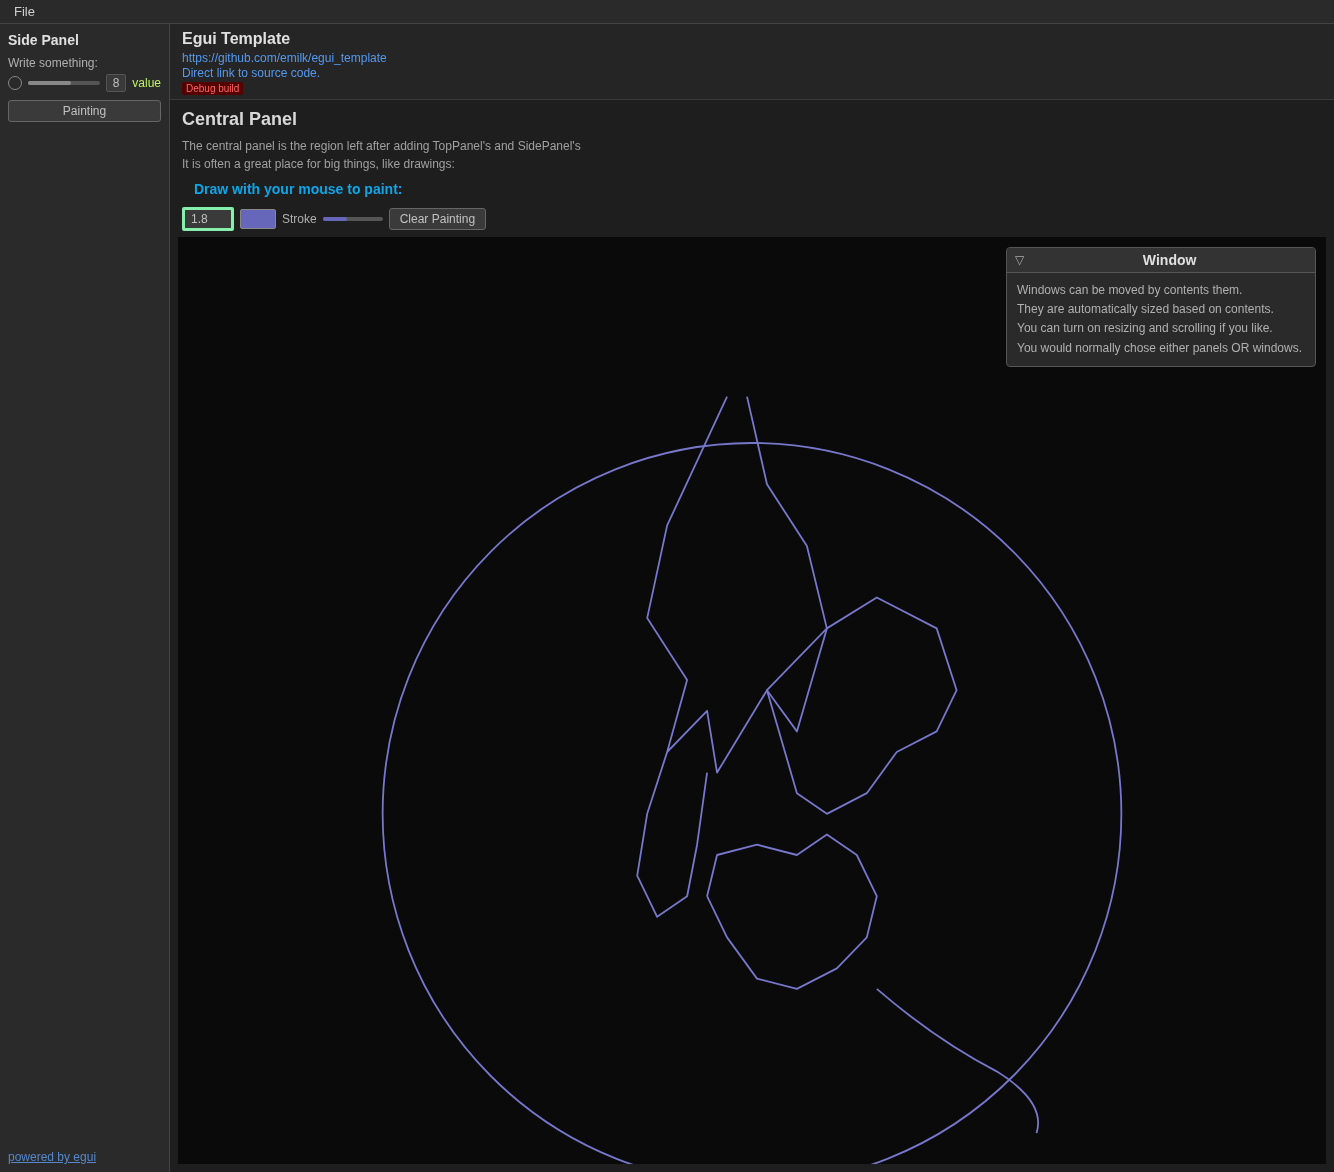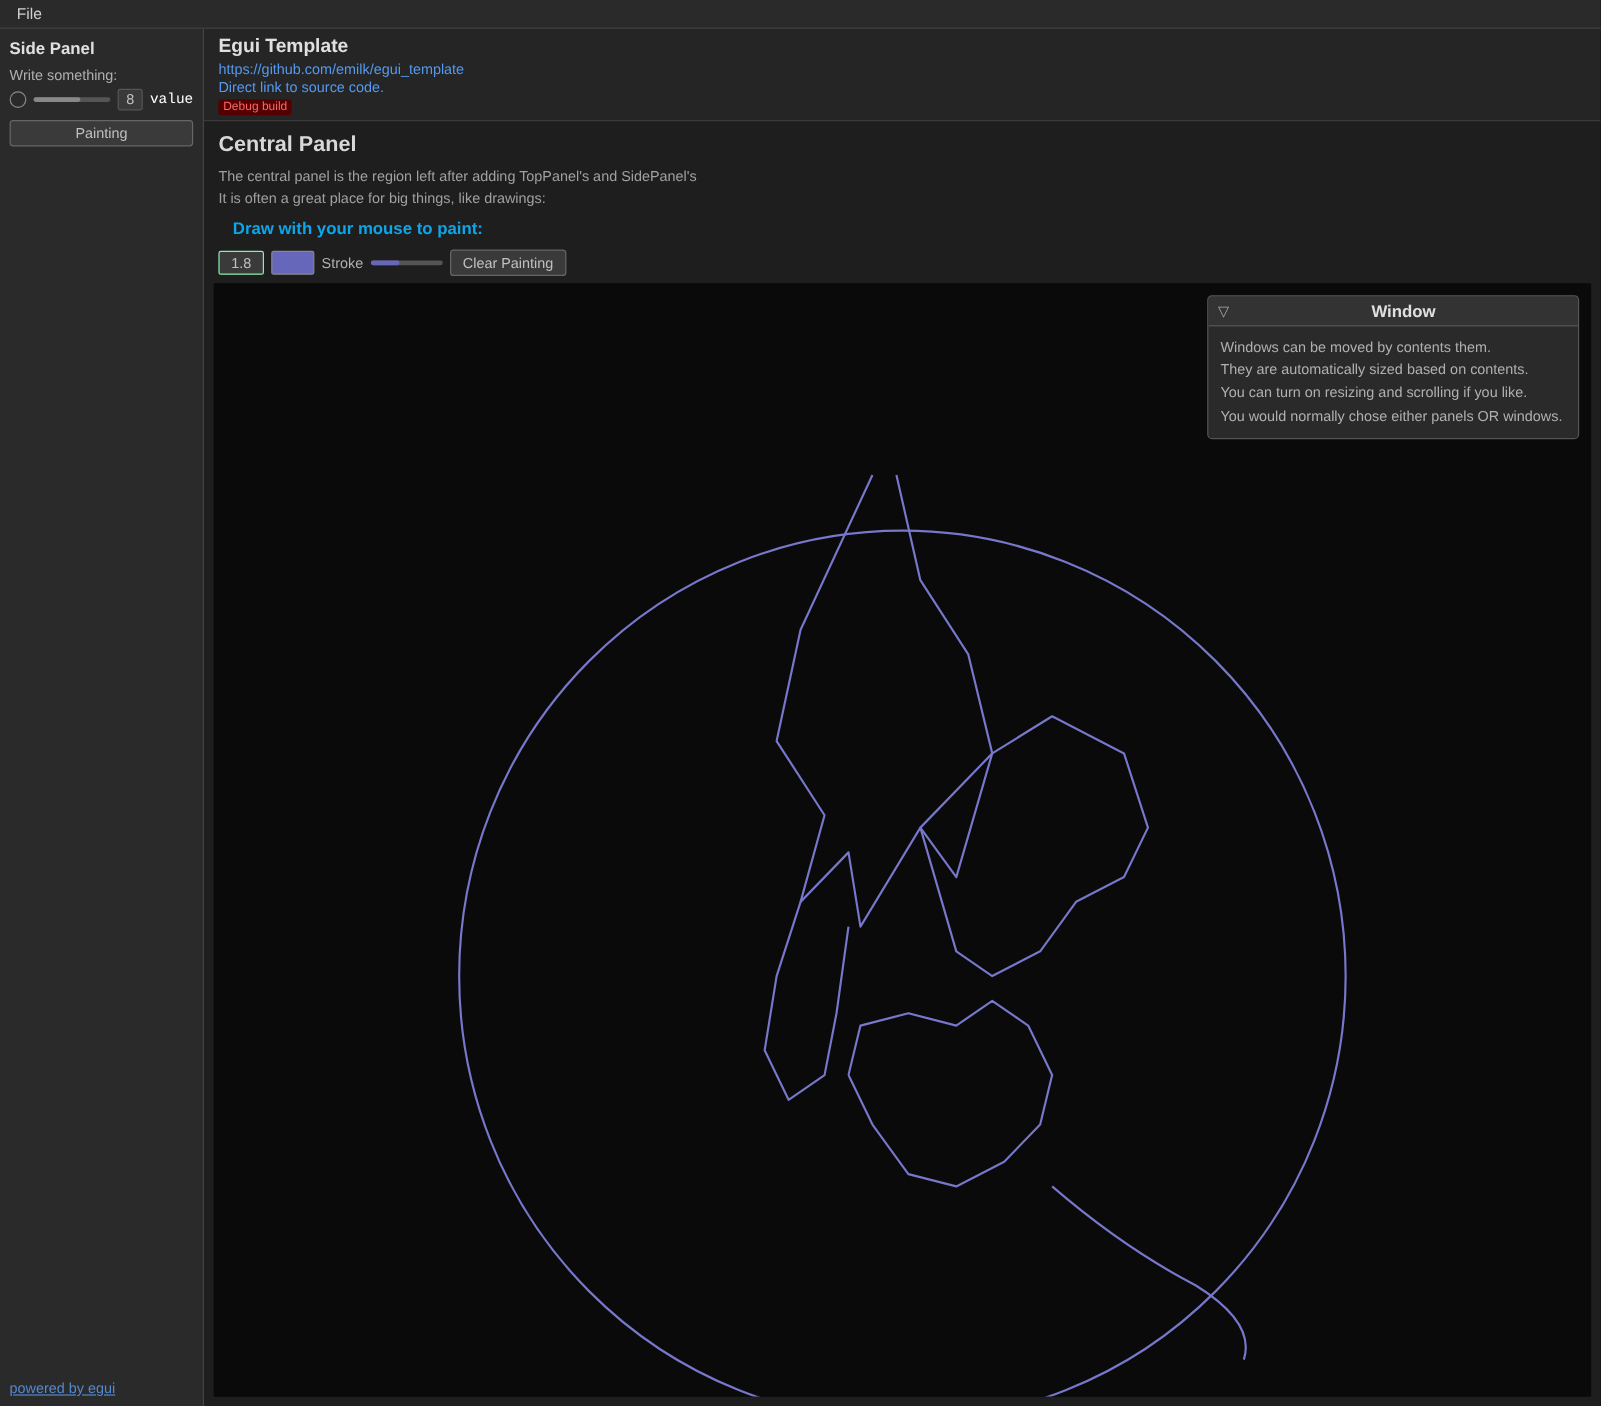--- a/index.html
+++ b/index.html
@@ -98,23 +98,22 @@
     .value-badge {
       background: #3a3a3a;
       border: 1px solid #555;
       padding: 1px 6px;
       border-radius: 2px;
       font-size: 12px;
       color: #c0c0c0;
     }
 
     .value-label {
-      color: #ffffff;
-      font-size: 12px;
-      font-family: Liberation Mono, monospace;
+      color: #bef264;
+      font-size: 12px;
     }
 
     .increment-btn {
       background: #3a3a3a;
       border: 1px solid #666;
       color: #c0c0c0;
       padding: 3px 10px;
       border-radius: 3px;
       cursor: pointer;
       font-size: 12px;
@@ -184,27 +183,27 @@
 
     #toolbar {
       display: flex;
       align-items: center;
       gap: 6px;
       padding: 4px 12px 6px 12px;
     }
 
     .stroke-value {
       background: #3a3a3a;
-      border: 1px solid #86efac;
+      border: 3px solid #86efac;
       padding: 2px 6px;
       border-radius: 2px;
       font-size: 12px;
       color: #c0c0c0;
-      width: 38px;
-      text-align: center;
+      width: 52px;
+      text-align: left;
     }
 
     .color-swatch {
       width: 36px;
       height: 20px;
       background: #6666bb;
       border-radius: 2px;
       border: 1px solid #888;
       cursor: pointer;
     }

